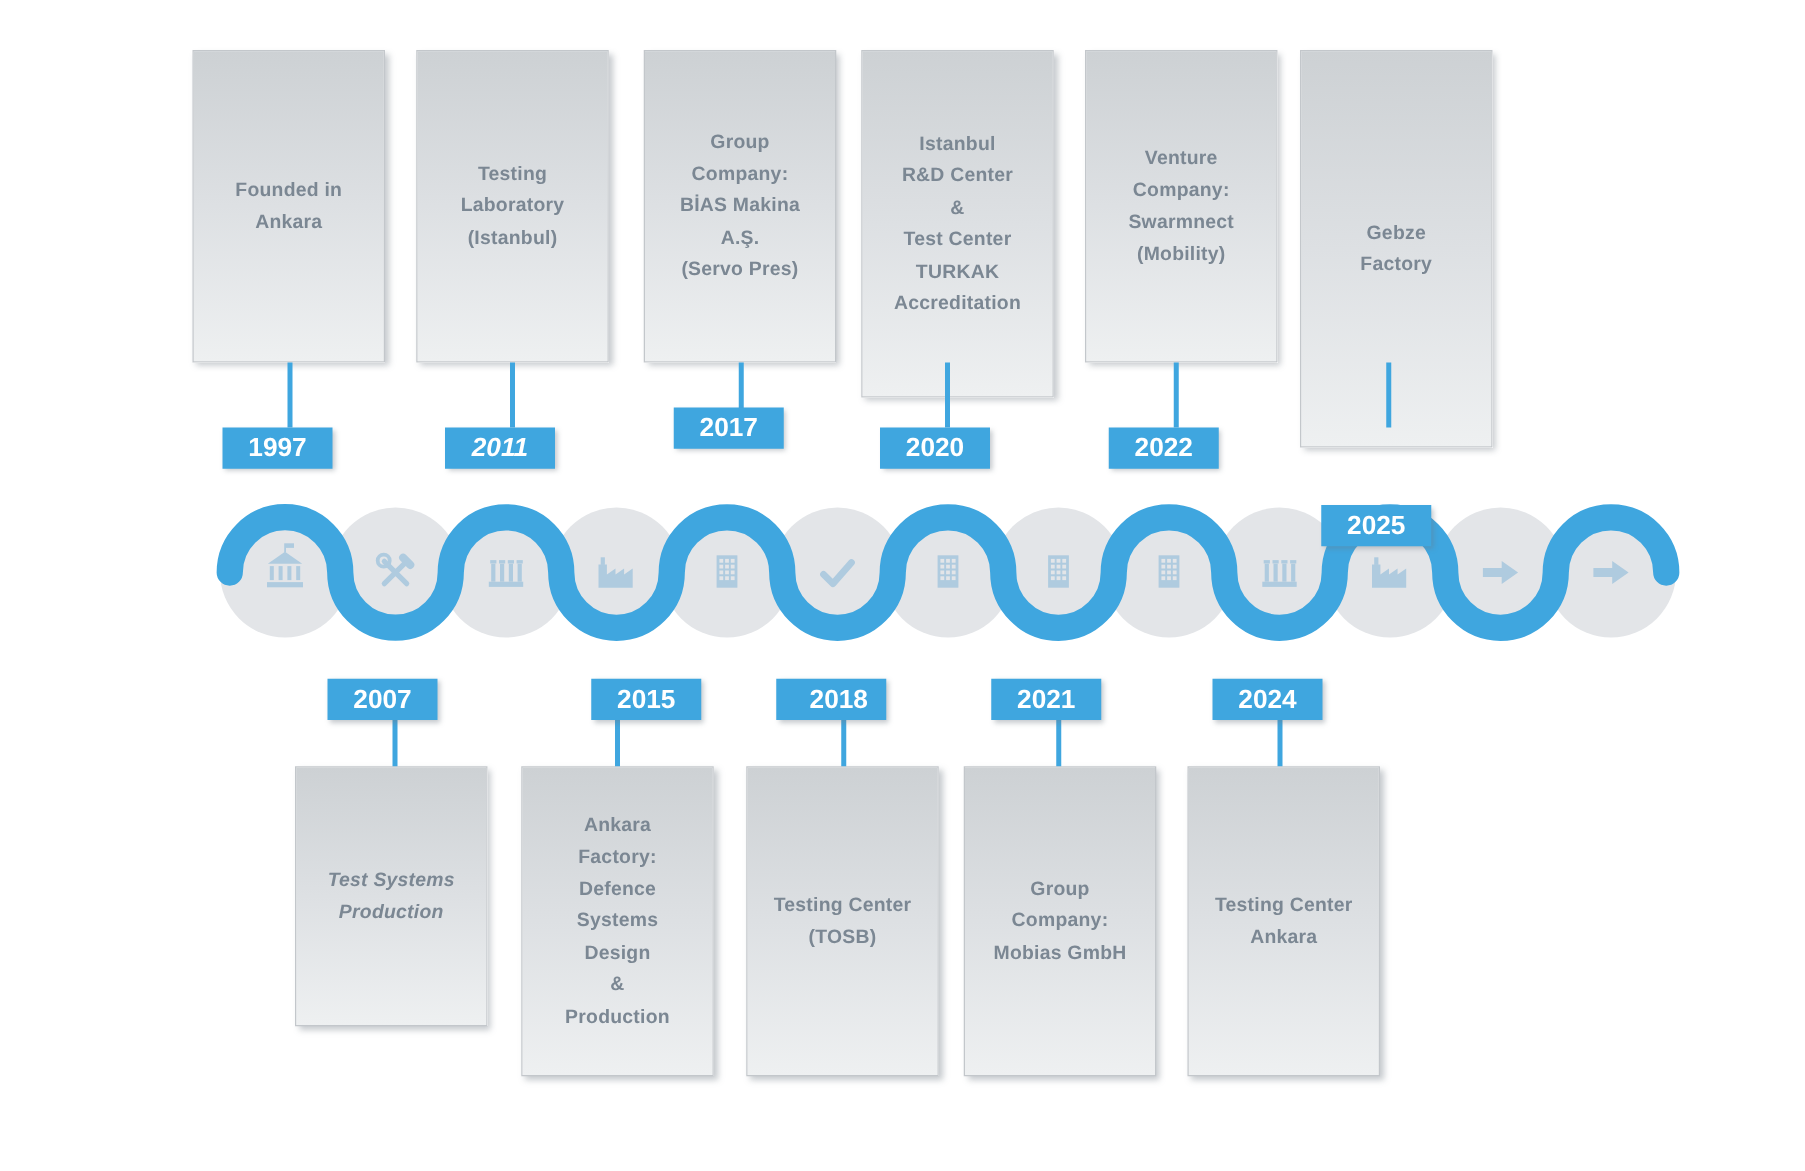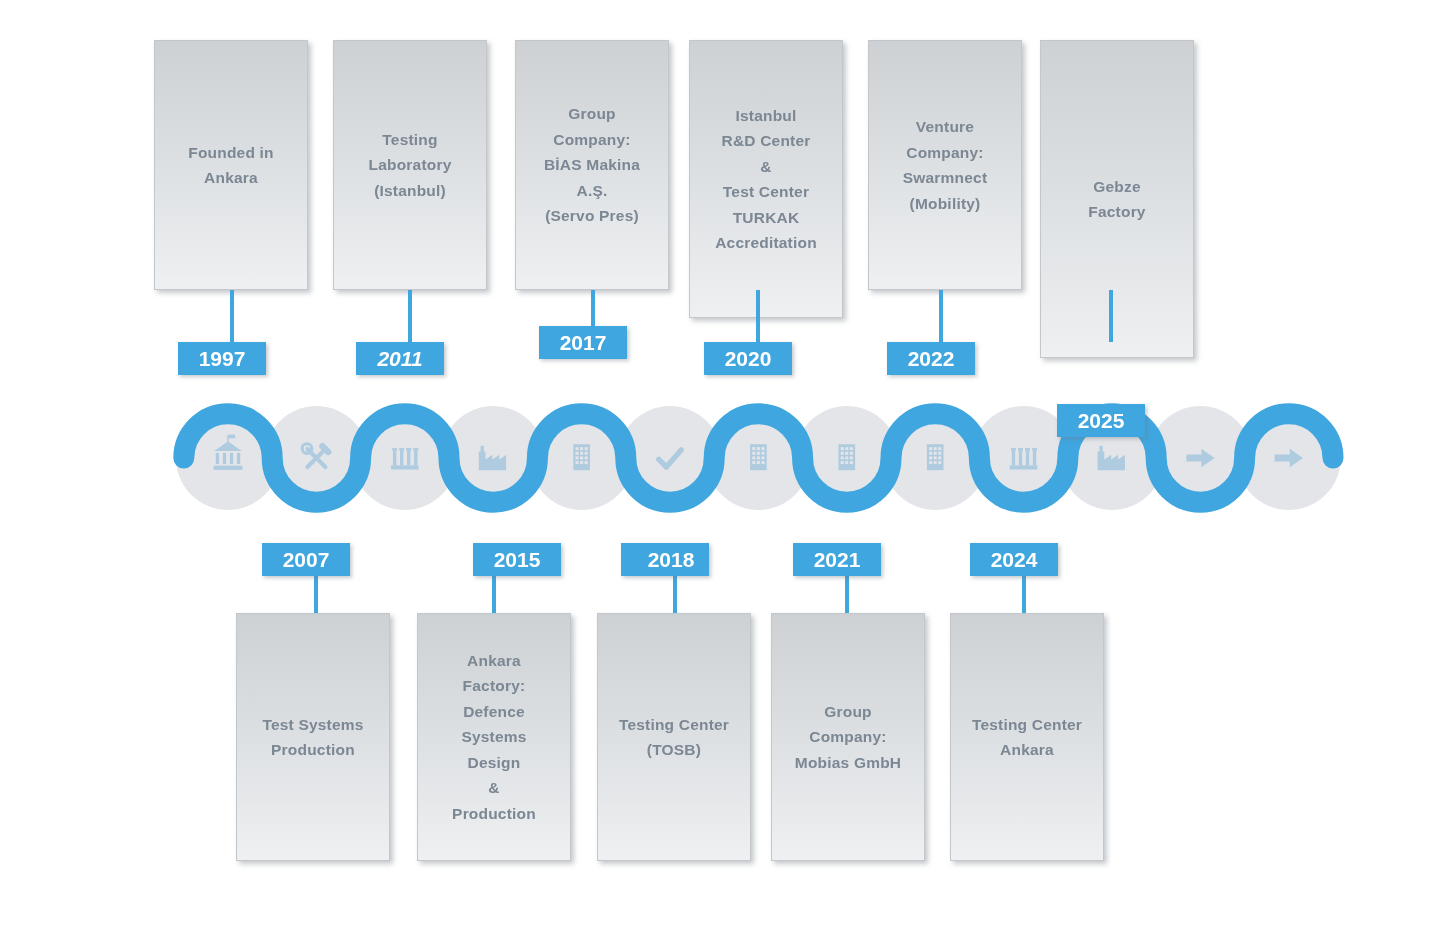--- a/index.html
+++ b/index.html
@@ -216,21 +216,21 @@
 (Mobility)</div>
     </div>
     <div class="vline" style="left: 939px; top: 290px; height: 52px;"></div>
     <div class="yearbox" style="left: 887px; top: 342px;">2022</div>
     <div class="card" style="left: 1040px; top: 40px; height: 318px;">
       <div class="card-text">Gebze
 Factory</div>
     </div>
     <div class="vline" style="left: 1109px; top: 290px; height: 52px;"></div>
     <div class="yearbox" style="left: 1057px; top: 358px; margin-top: 46px;">2025</div>
-    <div class="card" style="left: 236px; top: 613px; height: 248px;">
+    <div class="card" style="left: 236px; top: 613px; height: 208px; font-style: italic;">
       <div class="card-text">Test Systems
 Production</div>
     </div>
     <div class="vline" style="left: 314px; top: 576px; height: 37px;"></div>
     <div class="yearbox" style="left: 262px; top: 543px;">2007</div>
     <div class="card" style="left: 417px; top: 613px; height: 248px;">
       <div class="card-text">Ankara
 Factory:
 Defence
 Systems

